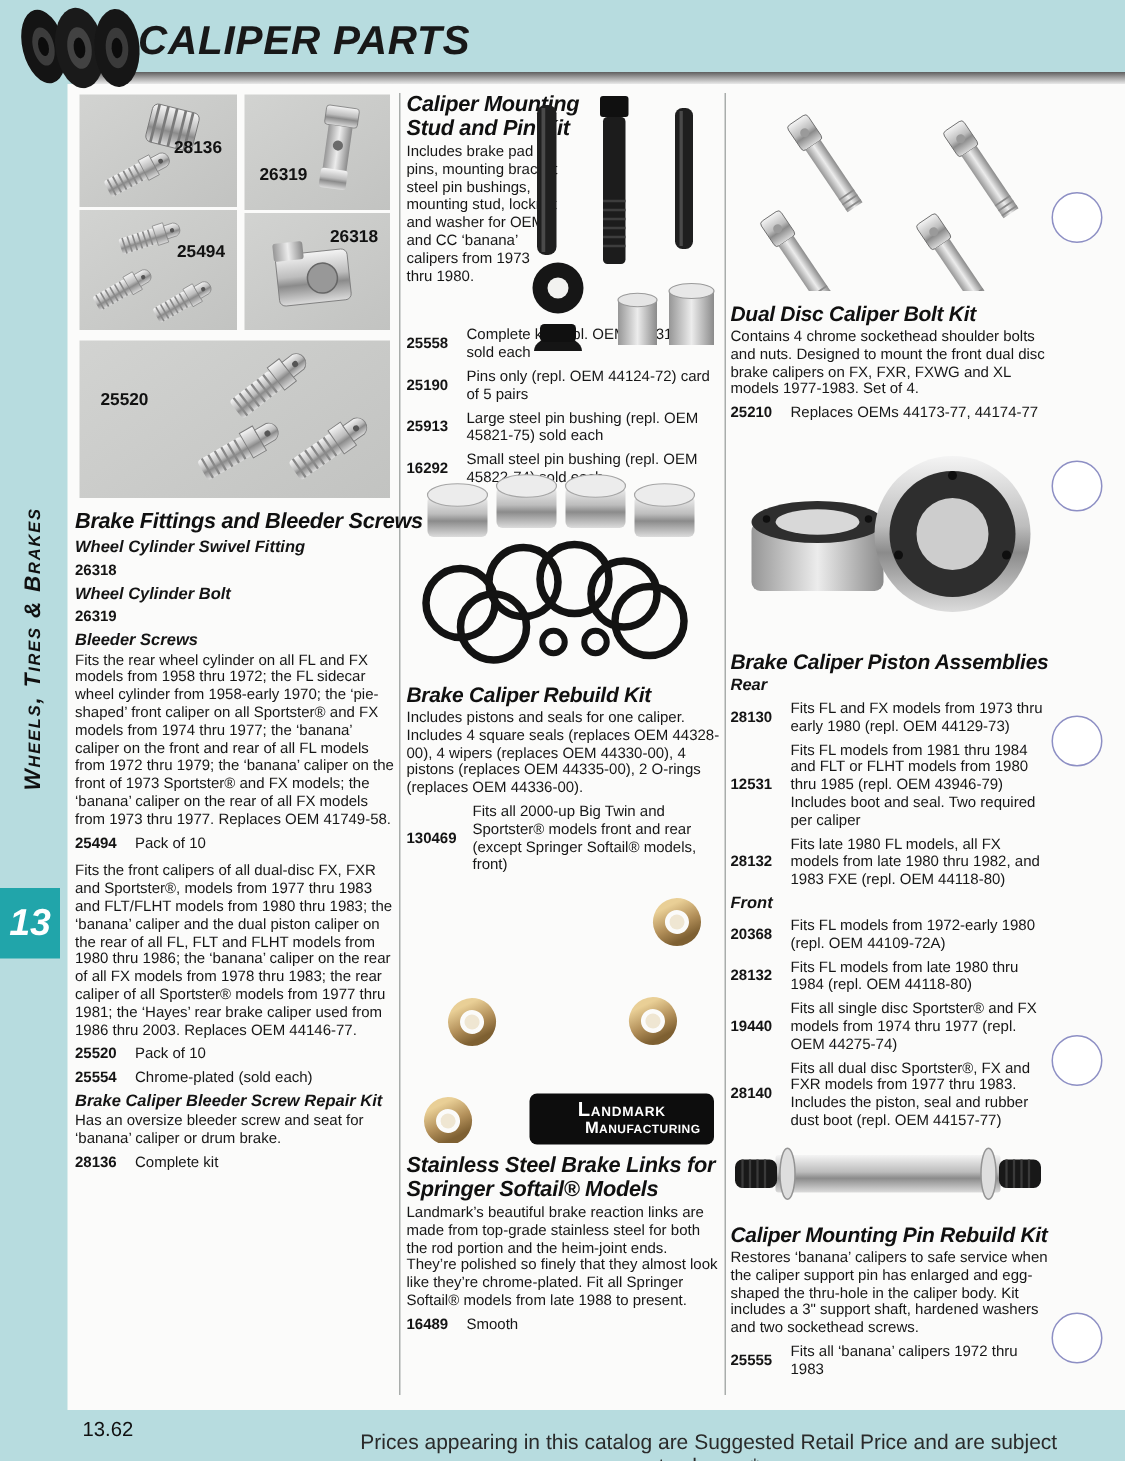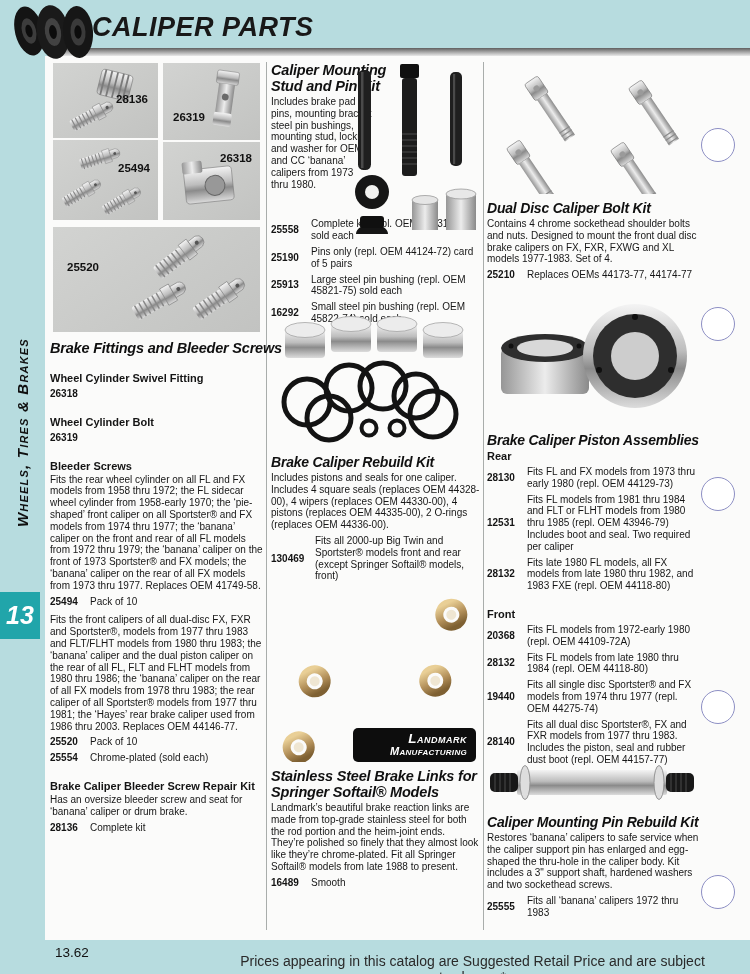--- a/index.html
+++ b/index.html
@@ -50,21 +50,21 @@
   .col-left {left:50px;top:60px;width:213px;}
   .col-mid  {left:271px;top:60px;width:209px;}
   .col-right{left:487px;top:58px;width:215px;}
   .sec{position:absolute;left:0;width:100%;}
   
   .sec-title{
     font-style:italic;font-weight:700;font-size:14px;letter-spacing:-.2px;
     margin:2px 0 2px;white-space:nowrap;color:#101010;
   }
   .sec-title.wrap{white-space:normal;font-size:14.5px;line-height:16px;}
-  .subhead{font-weight:700;font-size:11px;margin:16px 0 1px;}
+  .subhead{font-style:italic;font-weight:700;font-size:11px;margin:3px 0 1px;}
   .para{font-size:10px;line-height:11.8px;margin:2px 0 2px;}
   .items{margin-top:2px;}
   .item{display:flex;margin:4px 0 3px;font-size:10px;line-height:11.8px;align-items:center;}
   .item .num{font-weight:700;flex:0 0 40px;width:40px;}
   .item.wide .num{flex-basis:44px;width:44px;}
   .item .desc{flex:1;}
   
   .photo-grid{position:relative;height:274px;}
   .pcell{position:absolute;background:linear-gradient(145deg,#d2d3d1,#c2c3c1);}
   .pcell .pnum{position:absolute;font-weight:700;font-size:11.5px;color:#111;}
@@ -77,21 +77,21 @@
   .sec-m1{top:0;}
   .sec-m2{top:256px;}
   .sec-m3{top:538px;}
   .sec-m1 .sec-title{width:128px;}
   .sec-m1 .para{width:102px;}
   .stud-photo{position:absolute;right:0;top:2px;}
   .sec-m1 .items{margin-top:28px;}
   .photo-box{position:relative;}
   .landmark-logo{
     position:absolute;right:4px;bottom:4px;background:#0d0d0d;border-radius:5px;
-    padding:4px 9px 5px;color:#fff;text-align:right;line-height:1.02;font-style:italic;
+    padding:4px 9px 5px;color:#fff;text-align:center;line-height:1.02;
   }
   .landmark-logo .l1{font-variant:small-caps;font-weight:700;font-size:13.5px;letter-spacing:.5px;}
   .landmark-logo .l2{font-variant:small-caps;font-weight:700;font-size:11px;letter-spacing:.3px;padding-left:28px;}
   
   .sec-r1{top:0;}
   .sec-r2{top:238px;}
   .sec-r3{top:700px;}
   .item .desc, .para{color:#161616;}
 </style>
 </head>

